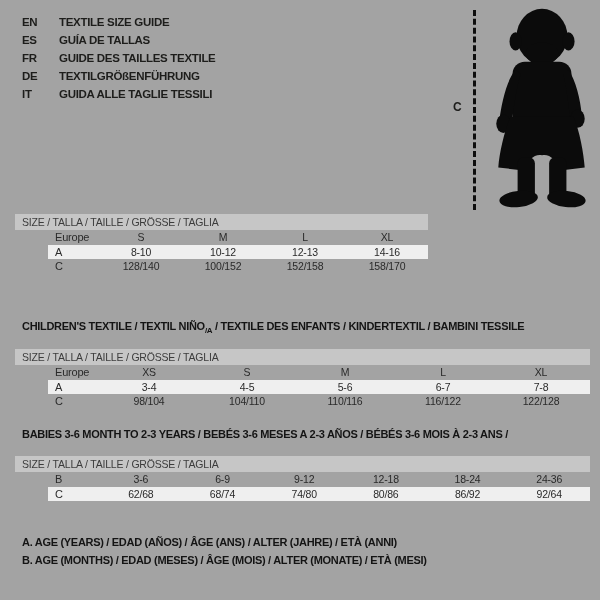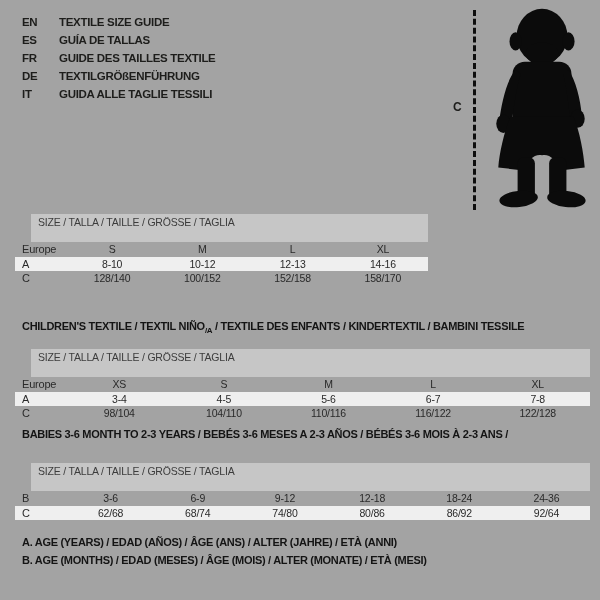--- a/index.html
+++ b/index.html
@@ -21,26 +21,26 @@
 
   
   .size-table{position:absolute;left:15px;}
   .t1{top:214px;width:413px;}
   .t2{top:320px;width:575px;}
   .t3{top:426px;width:575px;}
   .t-title{font-weight:bold;font-size:11px;letter-spacing:-0.3px;color:#141414;white-space:nowrap;padding-left:7px;}
   .t-title sub{font-size:8px;}
   .t1 .t-title{margin-bottom:13px;}
   .t2 .t-title{margin-bottom:14px;}
-  .t3 .t-title{line-height:16px;margin-bottom:21px;}
+  .t3 .t-title{line-height:16px;margin-bottom:14px;}
   .t-bar{
-    height:28px;line-height:16px;background:#c6c6c6;color:#3c3c3c;
-    font-size:10.5px;letter-spacing:-0.2px;padding-left:7px;margin-left:16px;
+    height:16px;line-height:16px;background:#c6c6c6;color:#3c3c3c;
+    font-size:10.5px;letter-spacing:-0.2px;padding-left:7px;
   }
-  .t-row{display:flex;height:14.5px;align-items:center;font-size:10.5px;letter-spacing:-0.2px;color:#2a2a2a;}
+  .t-row{display:flex;height:14.5px;align-items:center;font-size:10.5px;letter-spacing:-0.2px;color:#2a2a2a;margin-left:33px;}
   .t-row.shade{background:#efefef;}
   .t-cell{flex:1;text-align:center;white-space:nowrap;}
   .t-cell.label{flex:0 0 45px;text-align:left;padding-left:7px;font-size:11px;}
 
   
   .notes{position:absolute;left:22px;top:534px;}
   .note-line{font-weight:bold;font-size:11px;letter-spacing:-0.3px;line-height:17.5px;white-space:nowrap;color:#141414;}
 </style>
 </head>
 <body>

